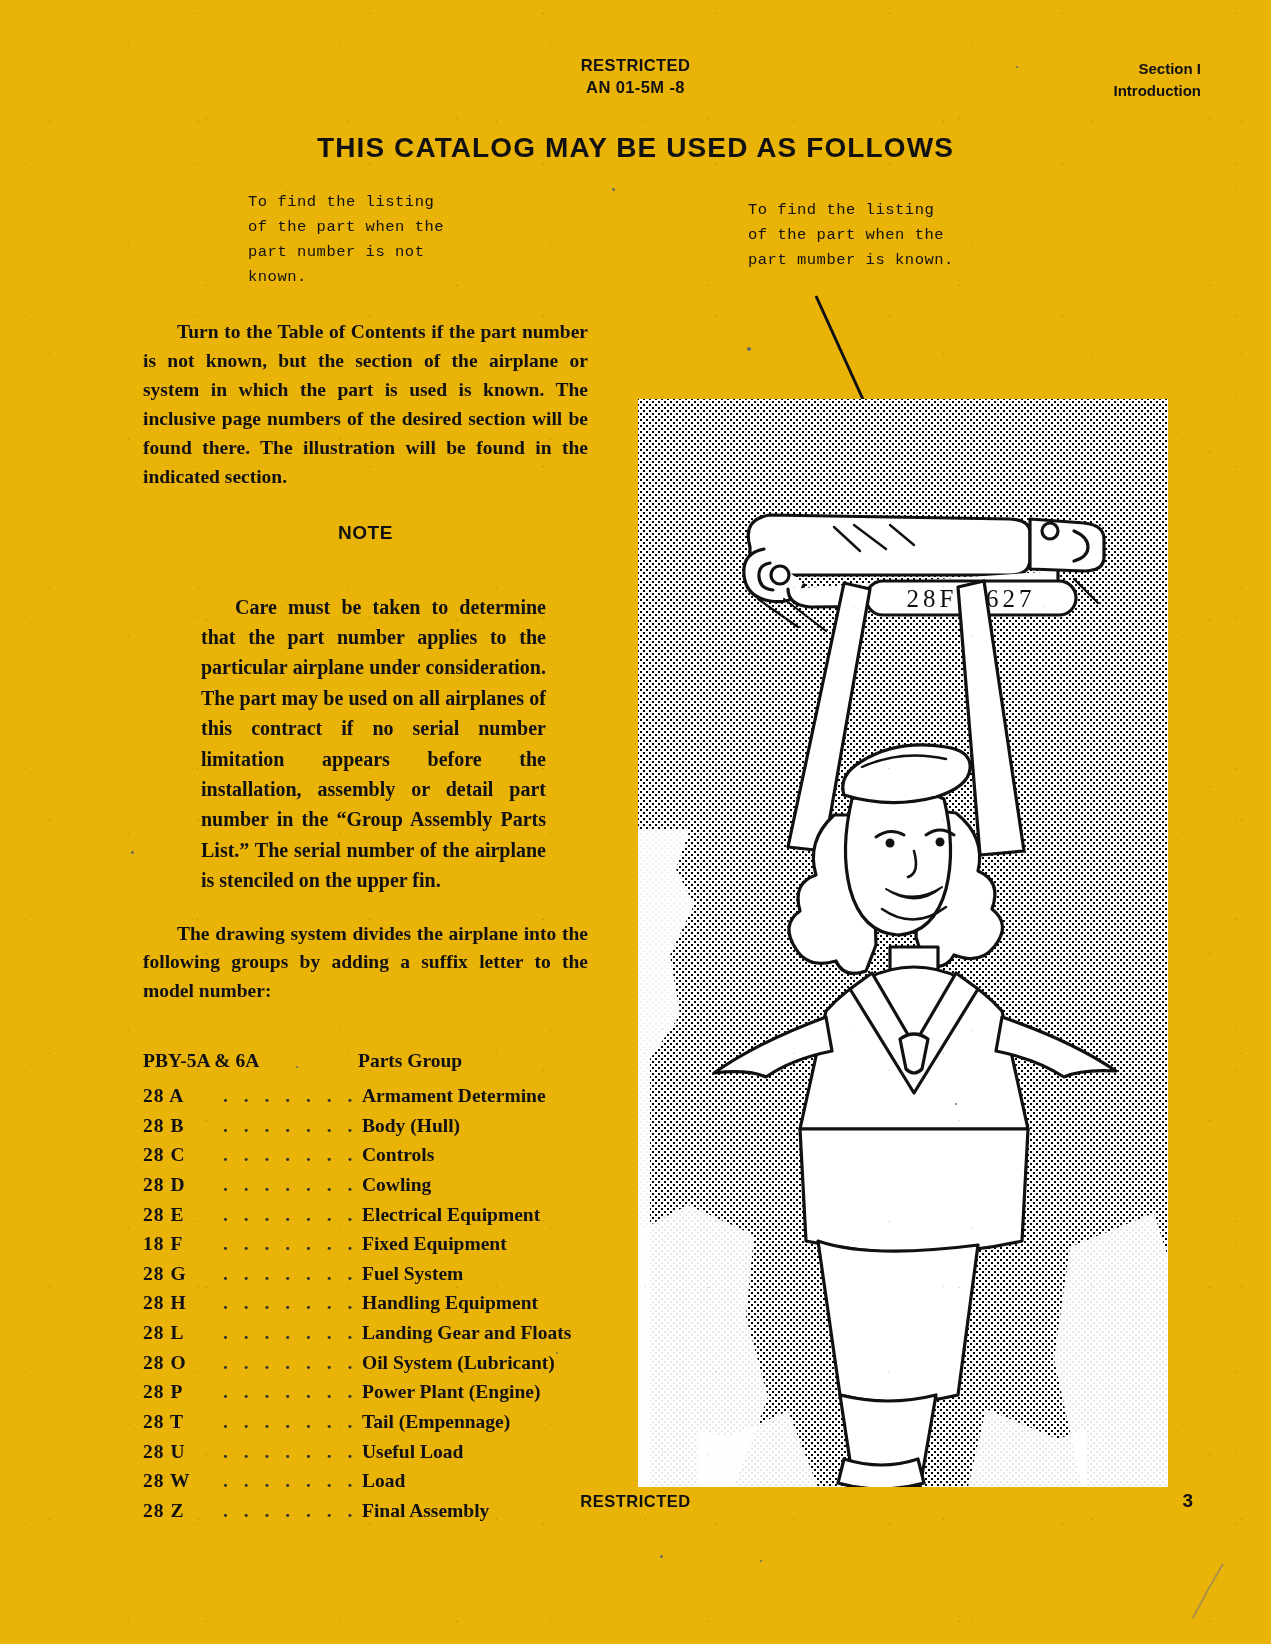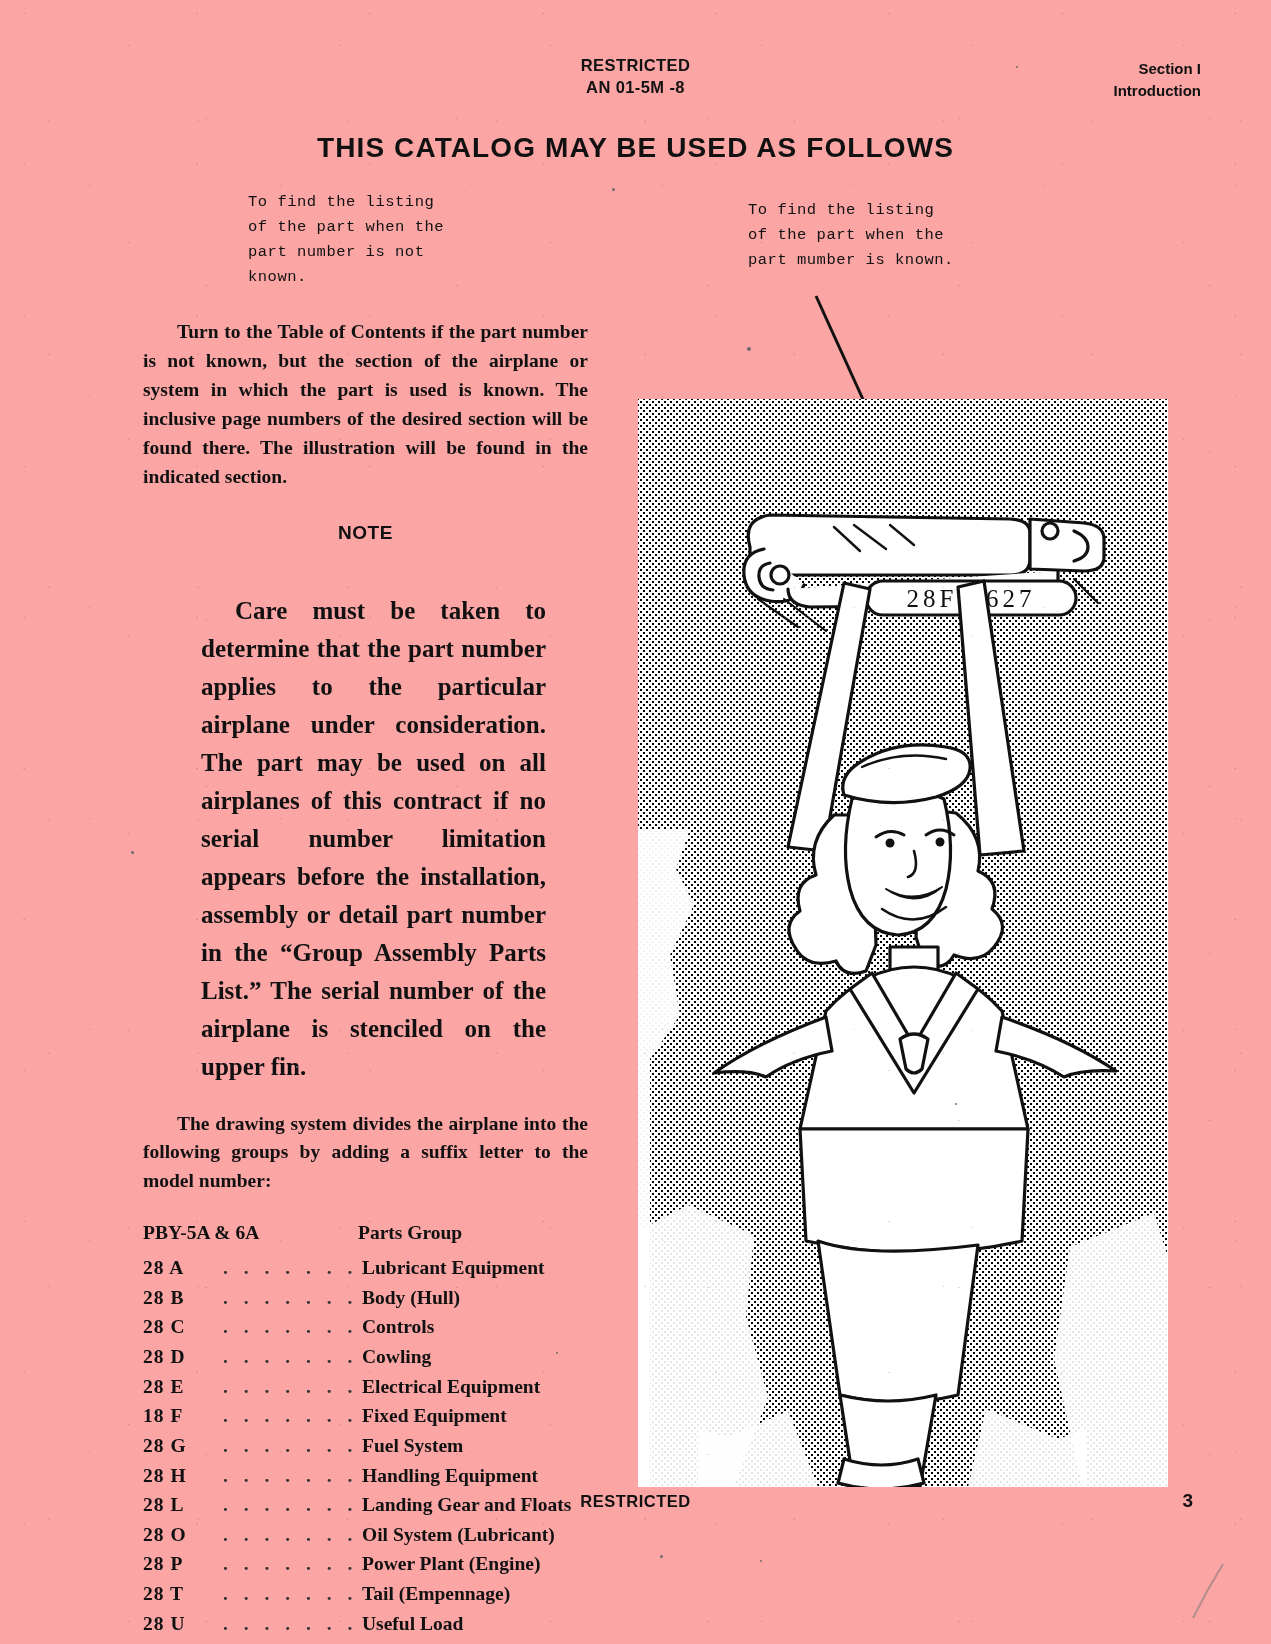--- a/index.html
+++ b/index.html
@@ -9,21 +9,21 @@
   }
   body {
     font-family: "Liberation Serif", serif;
     color: #111;
   }
 
   .page {
     position: relative;
     width: 1271px;
     height: 1644px;
-    background: #fca5a5;
+    background: #eab308;
     overflow: hidden;
   }
 
   
   .paper-grain {
     position: absolute;
     inset: 0;
     pointer-events: none;
     opacity: .55;
     background-image:
@@ -103,28 +103,28 @@
     font-size: 19px;
     text-align: center;
     letter-spacing: .6px;
     margin: 30px 0 14px 0;
   }
 
   .note-block {
     margin: 0 42px 24px 58px;
   }
   .note-block .body-p {
-    font-size: 25px;
+    font-size: 20px;
     line-height: 1.52;
     margin-top: 48px;
   }
 
   
   .parts {
-    margin-top: 26px;
+    margin-top: 44px;
     font-size: 19.5px;
     font-weight: 600;
   }
   .parts-head {
     display: flex;
     margin-bottom: 9px;
   }
   .parts-head .model { width: 215px; }
   .parts-row {
     display: flex;
@@ -241,21 +241,21 @@
 
     <div class="parts">
       <div class="parts-head">
         <span class="model">PBY-5A &amp; 6A</span>
         <span>Parts Group</span>
       </div>
       <div id="parts-rows">
           <div class="parts-row">
             <span class="code">28 A</span>
             <span class="leader">. . . . . . . . . . . . . .</span>
-            <span class="grp">Lubricant Equipment</span>
+            <span class="grp">Armament Determine</span>
           </div>
           <div class="parts-row">
             <span class="code">28 B</span>
             <span class="leader">. . . . . . . . . . . . . .</span>
             <span class="grp">Body (Hull)</span>
           </div>
           <div class="parts-row">
             <span class="code">28 C</span>
             <span class="leader">. . . . . . . . . . . . . .</span>
             <span class="grp">Controls</span>

